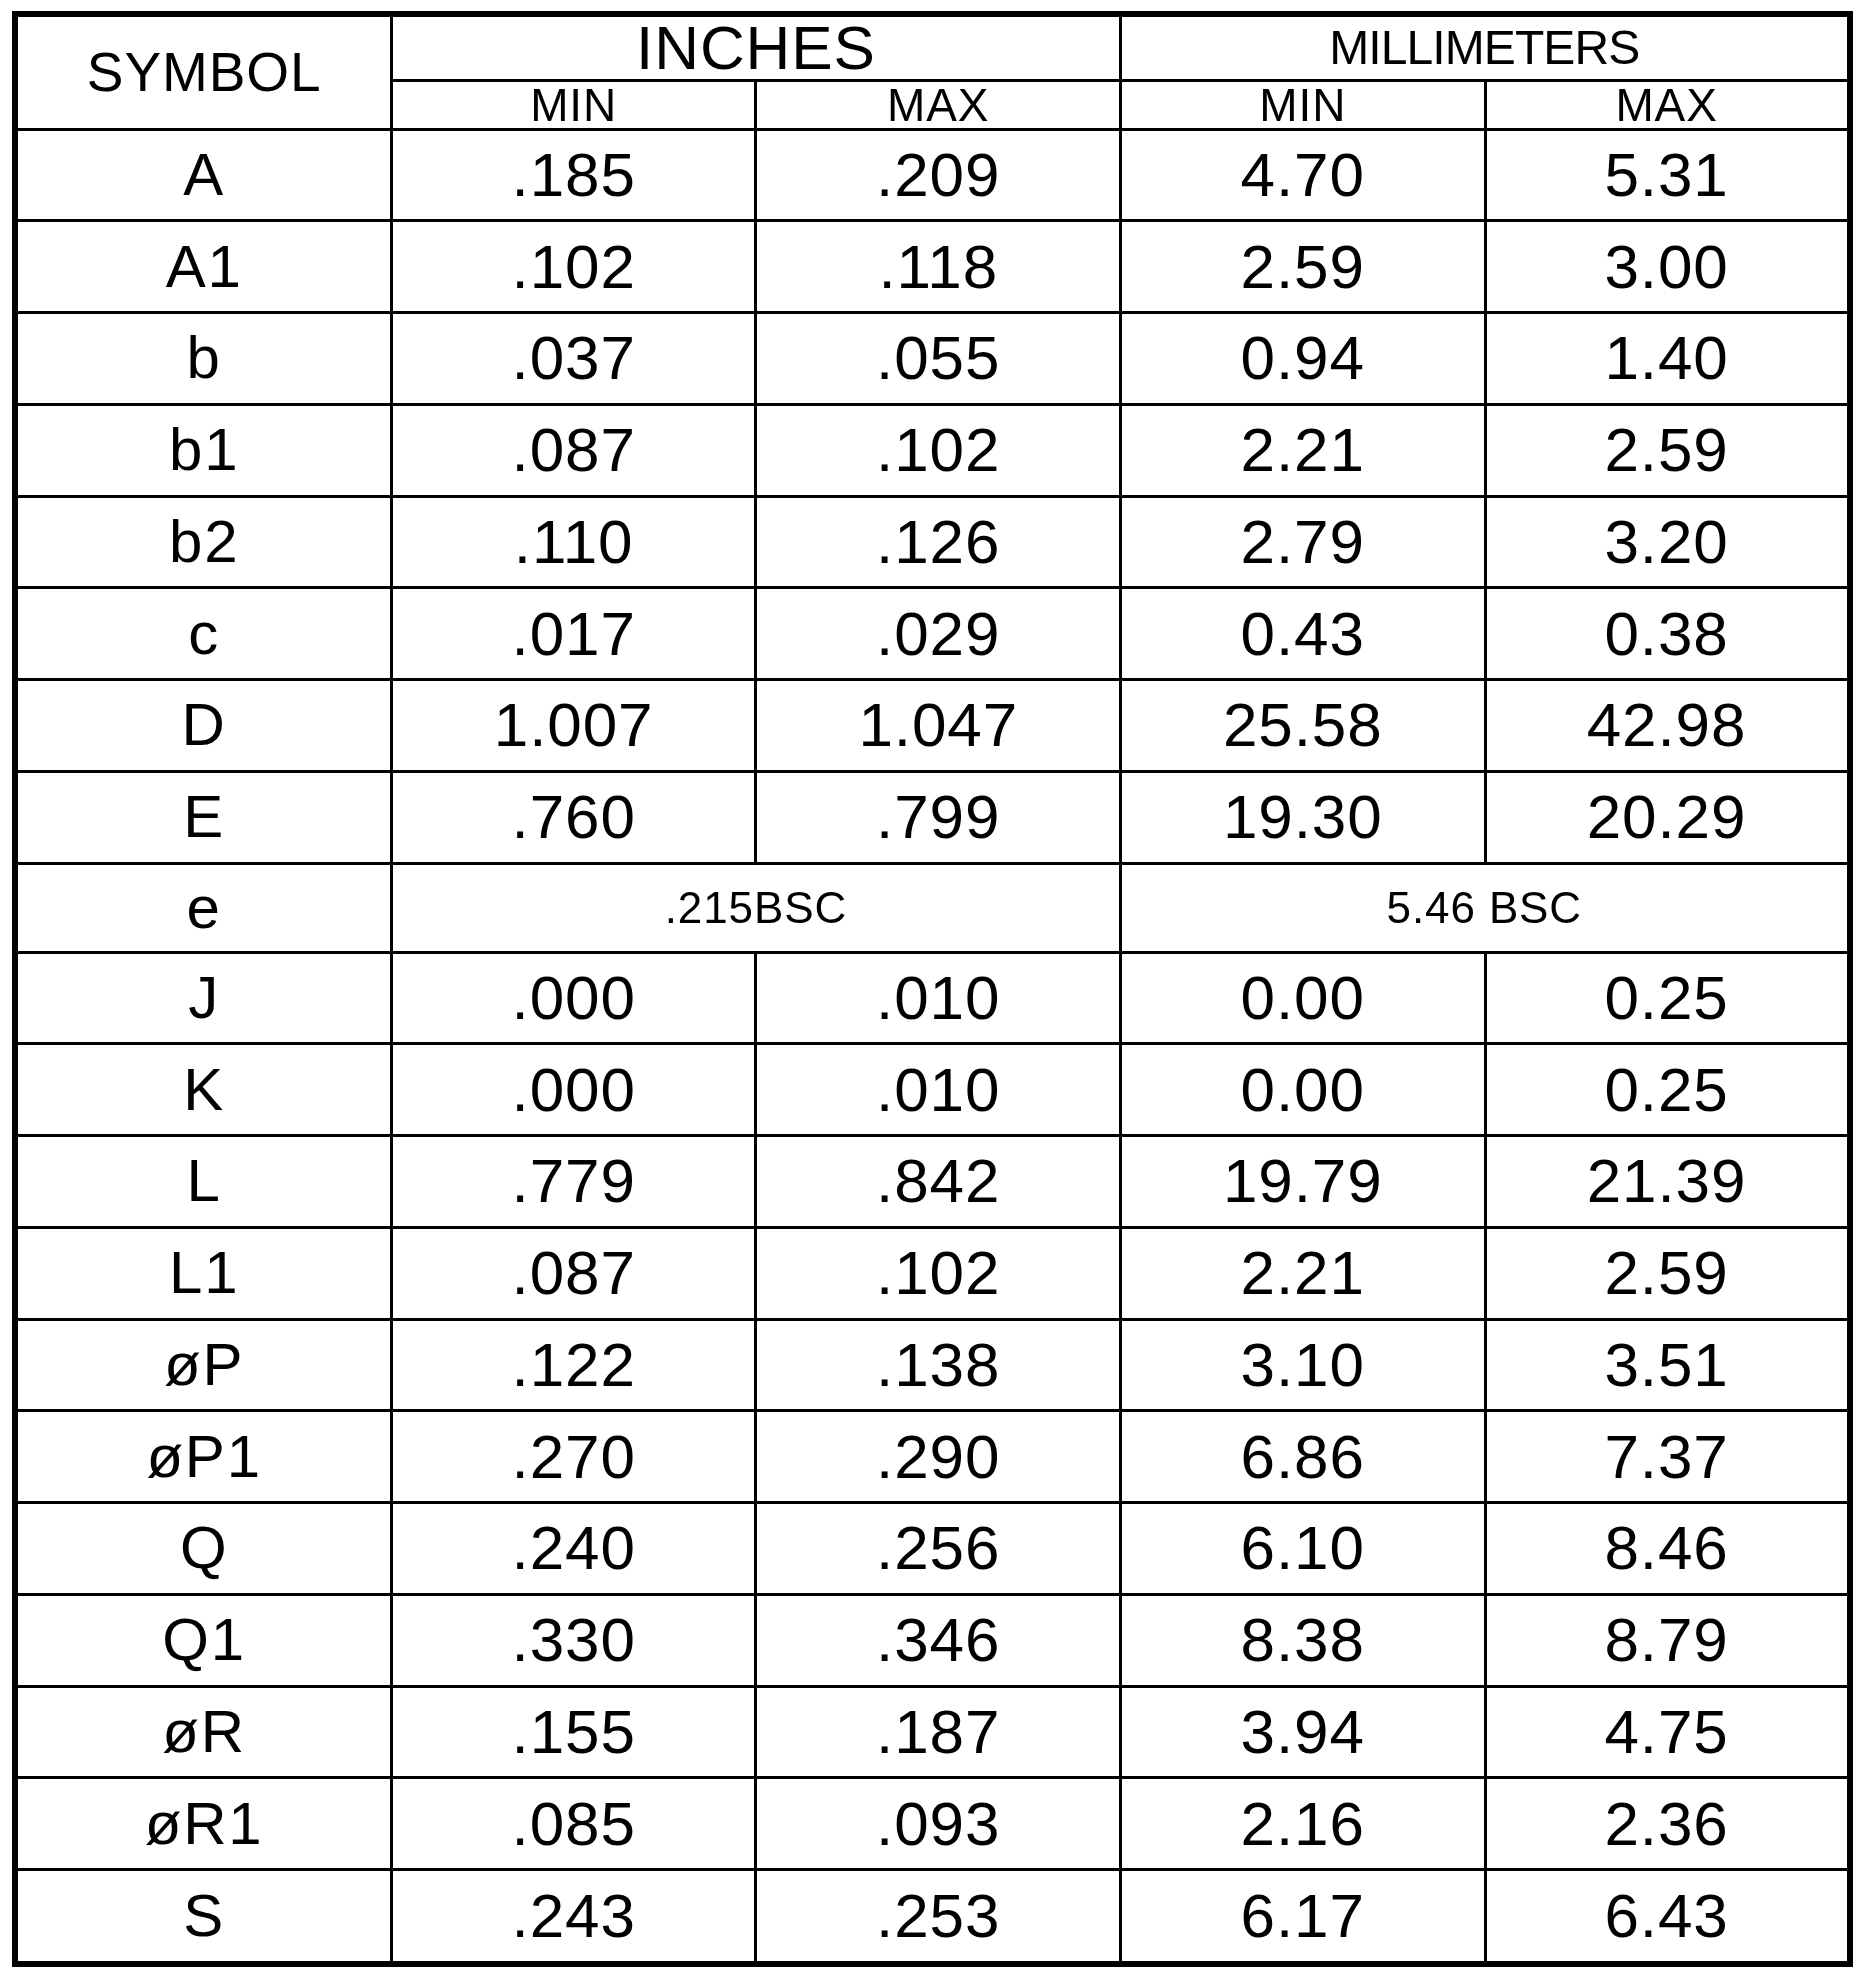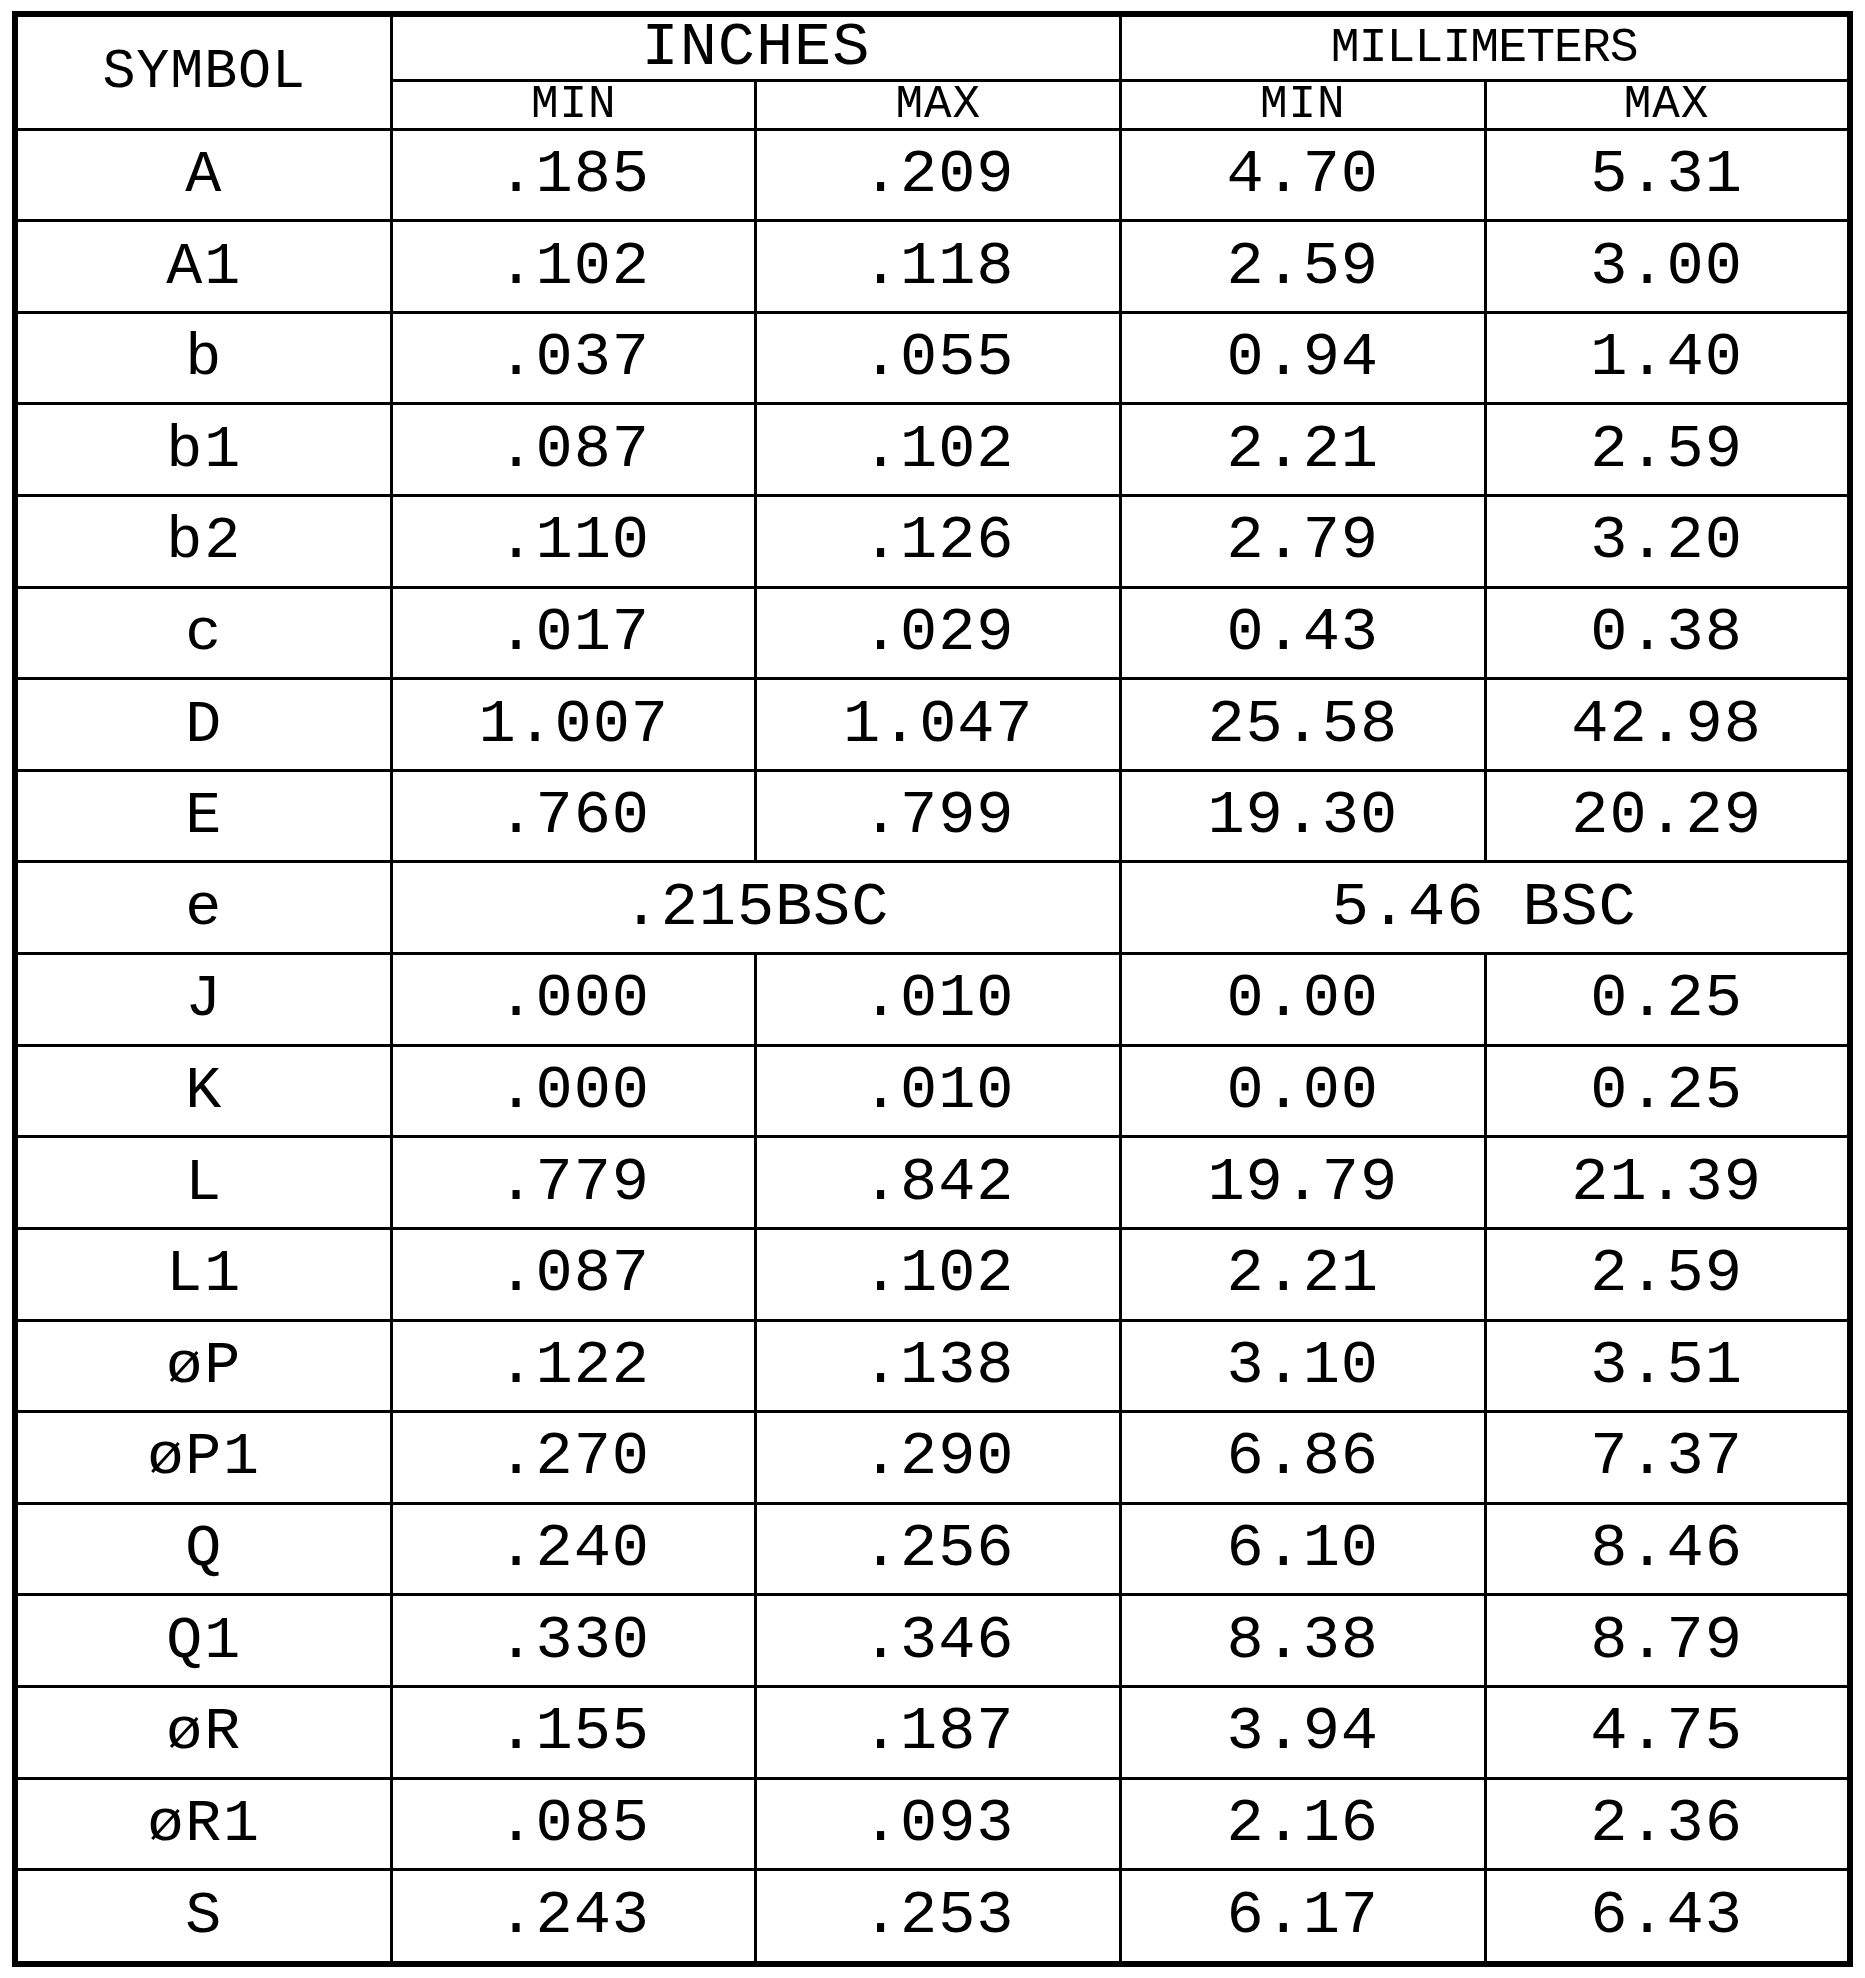--- a/index.html
+++ b/index.html
@@ -11,21 +11,20 @@
     width: 1865px;
     height: 1979px;
     font-family: "Liberation Sans", sans-serif;
     color: #000000;
   }
   .sheet {
     box-sizing: border-box;
     width: 1865px;
     height: 1979px;
     padding: 10.6px 12.4px 12.4px 12.4px;
-    font-family: Liberation Mono, monospace;
   }
   table.dim {
     border-collapse: collapse;
     width: 100%;
     height: 100%;
     table-layout: fixed;
     border: 6.2px solid #000;
   }
   table.dim td, table.dim th {
     border: 3.5px solid #000;
@@ -58,21 +57,21 @@
   }
   .sym {
     font-size: 60px;
     letter-spacing: 1.8px;
   }
   .val {
     font-size: 62px;
     letter-spacing: 0.9px;
   }
   .span-val {
-    font-size: 62px;
+    font-size: 44px;
     letter-spacing: 0.9px;
   }
 </style>
 </head>
 <body>
 
 <div class="sheet">
   <table class="dim">
     <colgroup>
       <col class="col-sym">

